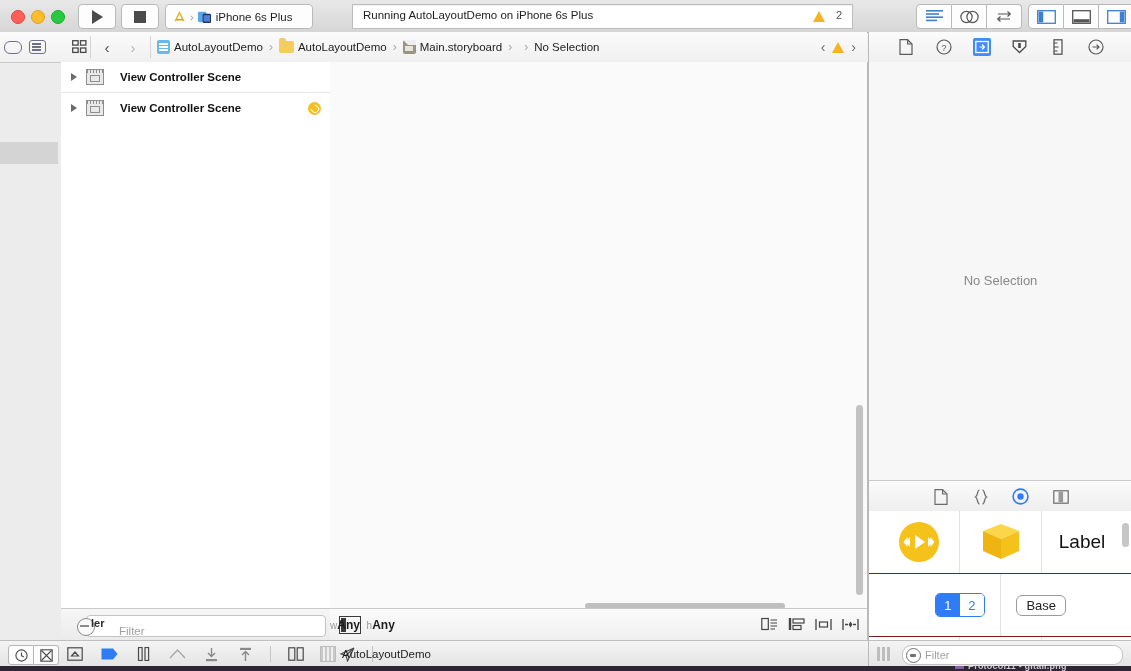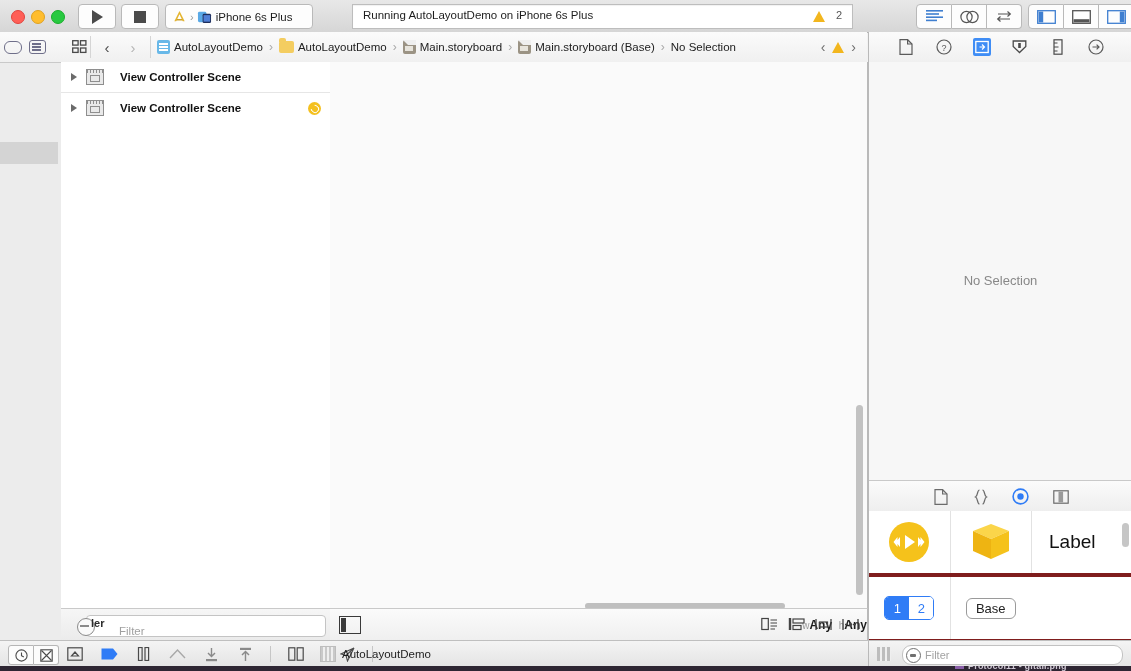--- a/index.html
+++ b/index.html
@@ -149,21 +149,21 @@
   #canvas-vscroll{position:absolute;right:4px;top:343px;width:7px;height:190px;border-radius:4px;background:#c2c2c2;}
   #canvas-hscroll{position:absolute;left:255px;top:541px;width:200px;height:6px;border-radius:3px;background:#bfbfbf;}
 
   #canvas-bottom{
     position:absolute;left:330px;top:608px;width:537px;height:32px;
     background:linear-gradient(#fbfbfb,#efefef);border-top:1px solid #c9c9c9;
     border-right:1px solid #b9b9b9;
   }
   #cb-panel-btn{position:absolute;left:9px;top:7px;width:20px;height:16px;border:1.5px solid #3a3a3a;}
   #cb-panel-btn:after{content:"";position:absolute;left:1px;top:1px;width:5px;bottom:1px;background:#3a3a3a;}
-  #sizeclass{position:absolute;left:0;right:0;top:9px;text-align:right;font-size:12px;color:#1d1d1d;}
+  #sizeclass{position:absolute;left:0;right:0;top:9px;text-align:left;font-size:12px;color:#1d1d1d;}
   #sizeclass .dim{color:#9a9a9a;font-size:10px;}
   #sizeclass b{font-weight:bold;}
   #cb-tools{position:absolute;right:8px;top:7px;display:flex;gap:10px;}
   .cbtool{width:17px;height:17px;position:relative;}
 
   
   #inspector{
     position:absolute;left:868px;top:32px;width:263px;height:608px;
     background:#f7f7f7;border-left:1px solid #b9b9b9;
   }
@@ -178,21 +178,21 @@
   #no-selection{position:absolute;left:0;right:0;top:211px;text-align:center;font-size:13px;color:#888;}
 
   
   #lib-tabs{
     position:absolute;left:0;top:448px;width:263px;height:31px;
     background:linear-gradient(#fbfbfb,#eeeeee);border-top:1px solid #c9c9c9;border-bottom:1px solid #c9c9c9;
     display:flex;align-items:center;justify-content:center;gap:22px;
   }
   .lib-tab{width:18px;height:18px;position:relative;display:flex;align-items:center;justify-content:center;color:#6b6b6b;}
   #lib-grid{position:absolute;left:0;top:479px;width:263px;height:161px;background:#fff;overflow:hidden;}
-  .lib-row{display:flex;height:62px;border-bottom:4px solid #7f1d1d;}
+  .lib-row{display:flex;height:62px;border-bottom:1px solid #7f1d1d;justify-content:center;}
   .lib-cell{width:80.5px;height:62px;border-right:1px solid #e2e2e2;display:flex;align-items:center;justify-content:center;position:relative;}
   .lib-cell.sel{background:#e3e3e3;}
   .lib-text-label{font-size:19px;color:#111;}
   .lib-btn-label{font-size:15px;color:#2f7cf6;}
   #lib-vscroll{position:absolute;right:3px;top:12px;width:7px;height:24px;border-radius:4px;background:#c6c6c6;}
 
   
   #debugbar{
     position:absolute;left:0;top:640px;width:868px;height:26px;
     background:linear-gradient(#f4f4f4,#e4e4e4);border-top:1px solid #bfbfbf;
@@ -338,24 +338,20 @@
       <div class="crumb">
         <span class="ic ic-folder"></span>
         <span class="crumb-label">AutoLayoutDemo</span>
       </div>
       <span class="crumb-sep">›</span>
       <div class="crumb">
         <span class="ic ic-sb"></span>
         <span class="crumb-label">Main.storyboard</span>
       </div>
       <span class="crumb-sep">›</span>
-      <div class="crumb">
-        <span class="ic ic-sb"></span>
-        <span class="crumb-label">Main.storyboard (Base)</span>
-      </div>
       <span class="crumb-sep">›</span>
       <div class="crumb">
         <span class="crumb-label" style="margin-left:0">No Selection</span>
       </div>
     </div>
 
     <div id="jb-right">
       <span class="chev">‹</span>
       <span id="jb-warn-tri"></span>
       <span class="chev">›</span>

